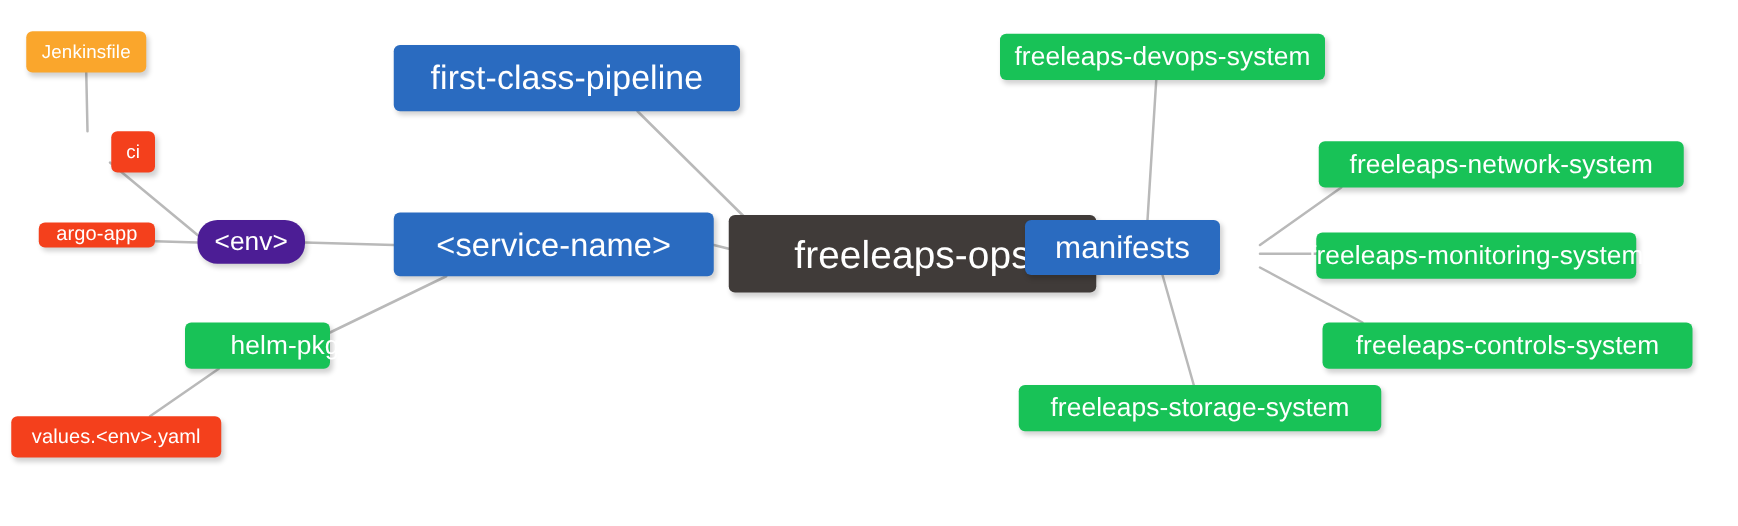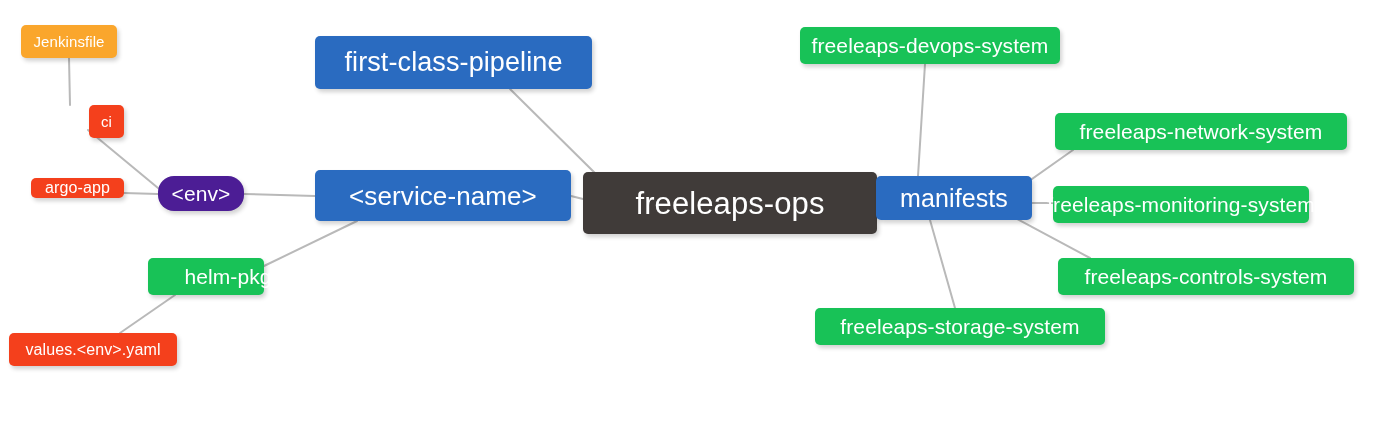--- a/index.html
+++ b/index.html
@@ -66,21 +66,21 @@
       <line x1="1008" y1="214" x2="1090" y2="258" stroke="#b9b9b9" stroke-width="2" stroke-linecap="round"></line>
       <line x1="930" y1="220" x2="955" y2="308" stroke="#b9b9b9" stroke-width="2" stroke-linecap="round"></line>
     </svg>
   <div id="node-layer">
       <div class="node lvl-root" style="left: 583px; top: 172px; width: 294px; height: 62px; background: rgb(64, 59, 57); font-size: 31px;">
         <span>freeleaps-ops</span>
       </div>
       <div class="node lvl-1" style="left: 315px; top: 170px; width: 256px; height: 51px; background: rgb(42, 107, 192); font-size: 26px;">
         <span>&lt;service-name&gt;</span>
       </div>
-      <div class="node lvl-1" style="left: 876px; top: 176px; width: 156px; height: 44px; background: rgb(42, 107, 192); font-size: 25px;">
+      <div class="node lvl-1" style="left: 820px; top: 176px; width: 156px; height: 44px; background: rgb(42, 107, 192); font-size: 25px;">
         <span>manifests</span>
       </div>
       <div class="node lvl-1" style="left: 315px; top: 36px; width: 277px; height: 53px; background: rgb(42, 107, 192); font-size: 27px;">
         <span>first-class-pipeline</span>
       </div>
       <div class="node lvl-2" style="left: 158px; top: 176px; width: 86px; height: 35px; background: #4c1d95; font-size: 21px; border-radius: 16px;">
         <span>&lt;env&gt;</span>
       </div>
       <div class="node lvl-2" style="left: 148px; top: 258px; width: 116px; height: 37px; background: rgb(24, 194, 87); font-size: 21px; padding-left: 44px;">
         <span>helm-pkg</span>

